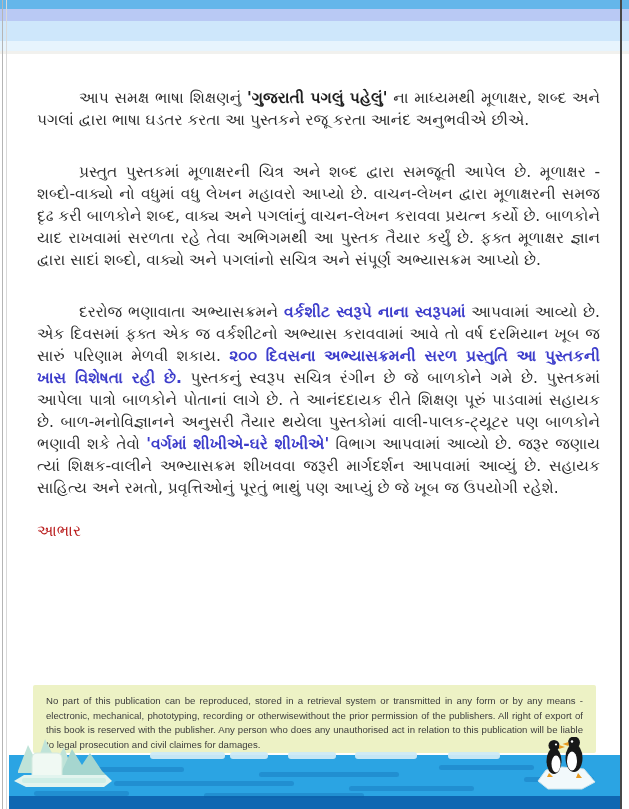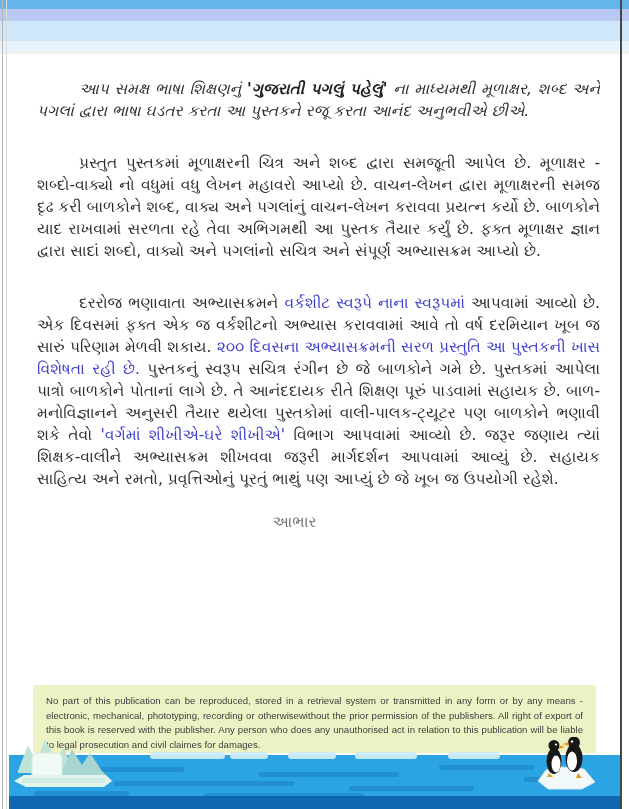--- a/index.html
+++ b/index.html
@@ -25,27 +25,27 @@
   .edge-right { position:absolute; left:620px; top:0; width:2px; height:809px; background:#474747; z-index:40; }
   .edge-right-margin { position:absolute; left:622px; top:54px; width:7px; height:755px; background:#ffffff; z-index:39; }
 
   
   .text-block {
     position:absolute; left:37px; top:60px; width:563px; height:600px;
     overflow:hidden; color:#2c2c2c;
     font-size:15.5px; line-height:22px; text-align:justify;
   }
   .para { text-indent:42px; margin-top:30px; }
-  .para:first-child { margin-top:18px;font-style:italic; }
+  .para:first-child { margin-top:27px; }
   .seg-normal { color:#2c2c2c; }
   .seg-bold { color:#1e1e1e; font-weight:bold; }
-  .seg-blue { color:#3d3dcb; font-weight:normal; }
+  .seg-blue { color:#3d3dcb; font-weight:bold; }
   .signature {
-    margin-top:20px; text-align:center; padding-right:48px;
-    color:#737373; line-height:25px; font-size:15.5px;
+    margin-top:20px; text-align:left; padding-right:48px;
+    color:#b91c1c; line-height:25px; font-size:15.5px;
   }
 
   
   .notice-box {
     position:absolute; left:33px; top:685px; width:563px; height:68px;
     background:#edf2c5; border-radius:2px; z-index:5;
     padding:9px 13px 8px 13px;
   }
   .notice-text {
     font-family:"Liberation Sans","DejaVu Sans",sans-serif;

